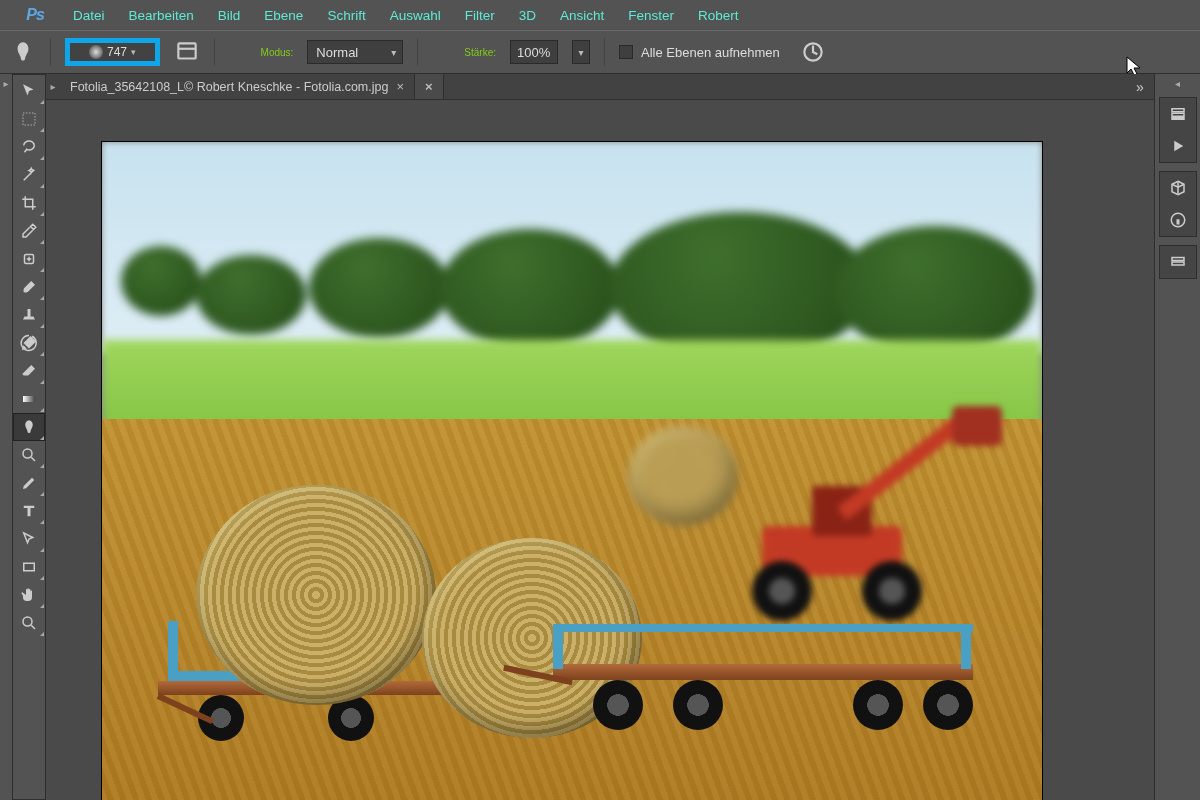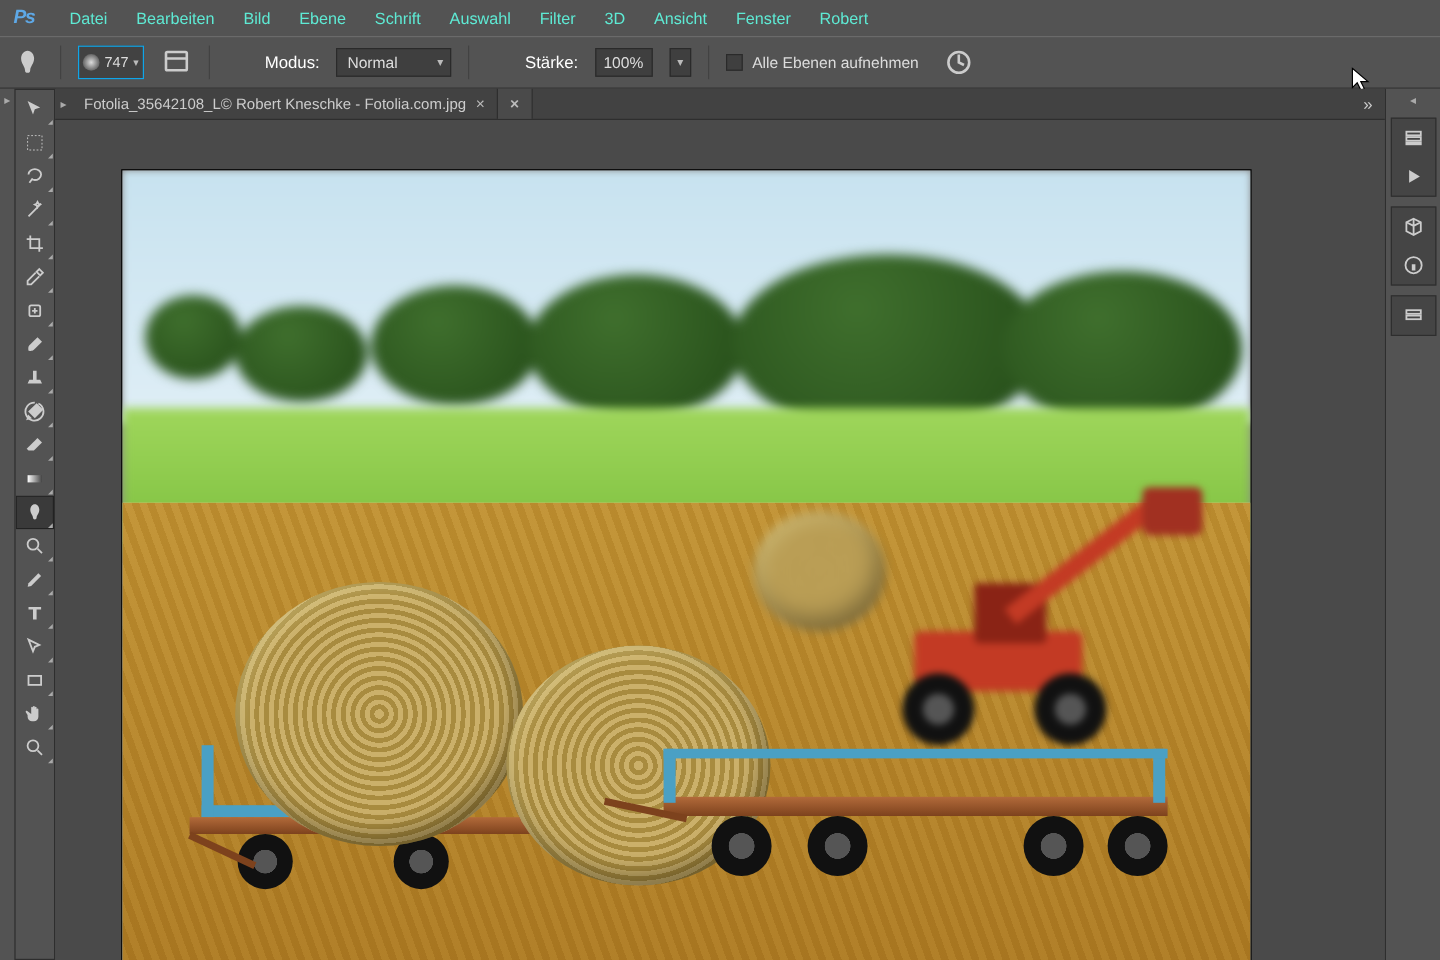--- a/index.html
+++ b/index.html
@@ -1,30 +1,30 @@
 <!DOCTYPE html>
 <html><head>
 <meta charset="utf-8">
 <style>
   * { margin: 0; padding: 0; box-sizing: border-box; font-family: "Segoe UI", Tahoma, sans-serif; user-select: none; }
   body { width: 1200px; height: 800px; background: #535353; overflow: hidden; color: #ddd; font-size: 13px; }
 
   
-  .menubar { height: 30px; background: #535353; display: flex; align-items: center; padding: 0 6px; gap: 4px; }
+  .menubar { height: 30px; background: #535353; display: flex; align-items: center; padding: 0 21px; gap: 4px; }
   .ps-logo { width: 28px; height: 22px; display: flex; align-items: center; justify-content: center; color:#5ea8e6; font-weight:800; font-size:16px; font-style:italic; letter-spacing:-1px; margin-right:10px;}
   .menu-item { padding: 4px 10px; color: #5eead4; font-size: 13.5px; cursor: default; }
 
   
   .optionsbar { height: 44px; background: #535353; border-top:1px solid #6a6a6a; border-bottom:1px solid #2e2e2e; display:flex; align-items:center; padding:0 10px; gap:14px; }
   .opt-icon { width:26px; height:26px; display:flex; align-items:center; justify-content:center; color:#ccc; }
-  .brush-preset { display:flex; align-items:center; gap:2px; background:#424242; border:1px solid #0ea5e9; padding:2px 1px; height:28px;}
+  .brush-preset { display:flex; align-items:center; gap:2px; background:#424242; border:5px solid #0ea5e9; padding:2px 17px; height:28px;}
   .brush-dot { width:14px; height:14px; border-radius:50%; background:radial-gradient(circle,#ddd 0%,#666 70%,transparent 100%); margin:0 2px;}
   .brush-num { font-size:12px; color:#ddd; }
   .tiny-chevron { font-size:9px; color:#bbb; padding:0 2px;}
-  .opt-label { color:#ffffff; font-size:14px;padding-left:32px; }
+  .opt-label { color:#84cc16; font-size:10px;padding-left:32px; }
   .dropdown { background:#3f3f3f; border:1px solid #2a2a2a; height:24px; padding:0 20px 0 8px; color:#ddd; display:flex; align-items:center; position:relative; min-width:96px; font-size:13px;}
   .dropdown::after { content:"▾"; position:absolute; right:6px; color:#bbb; font-size:10px;}
   .pct-box { display:flex; align-items:center; gap:14px;}
   .pct-val { background:#3f3f3f; border:1px solid #2a2a2a; height:24px; padding:0 6px; display:flex; align-items:center; min-width:48px; font-size:13px;}
   .pct-chev { background:#3f3f3f; border:1px solid #2a2a2a; width:18px; height:24px; display:flex; align-items:center; justify-content:center; font-size:10px; color:#bbb;}
   .chk { display:flex; align-items:center; gap:8px; }
   .chk-box { width:14px; height:14px; border:1px solid #2a2a2a; background:#3f3f3f; }
   .vsep { width:1px; height:28px; background:#424242; }
 
   

